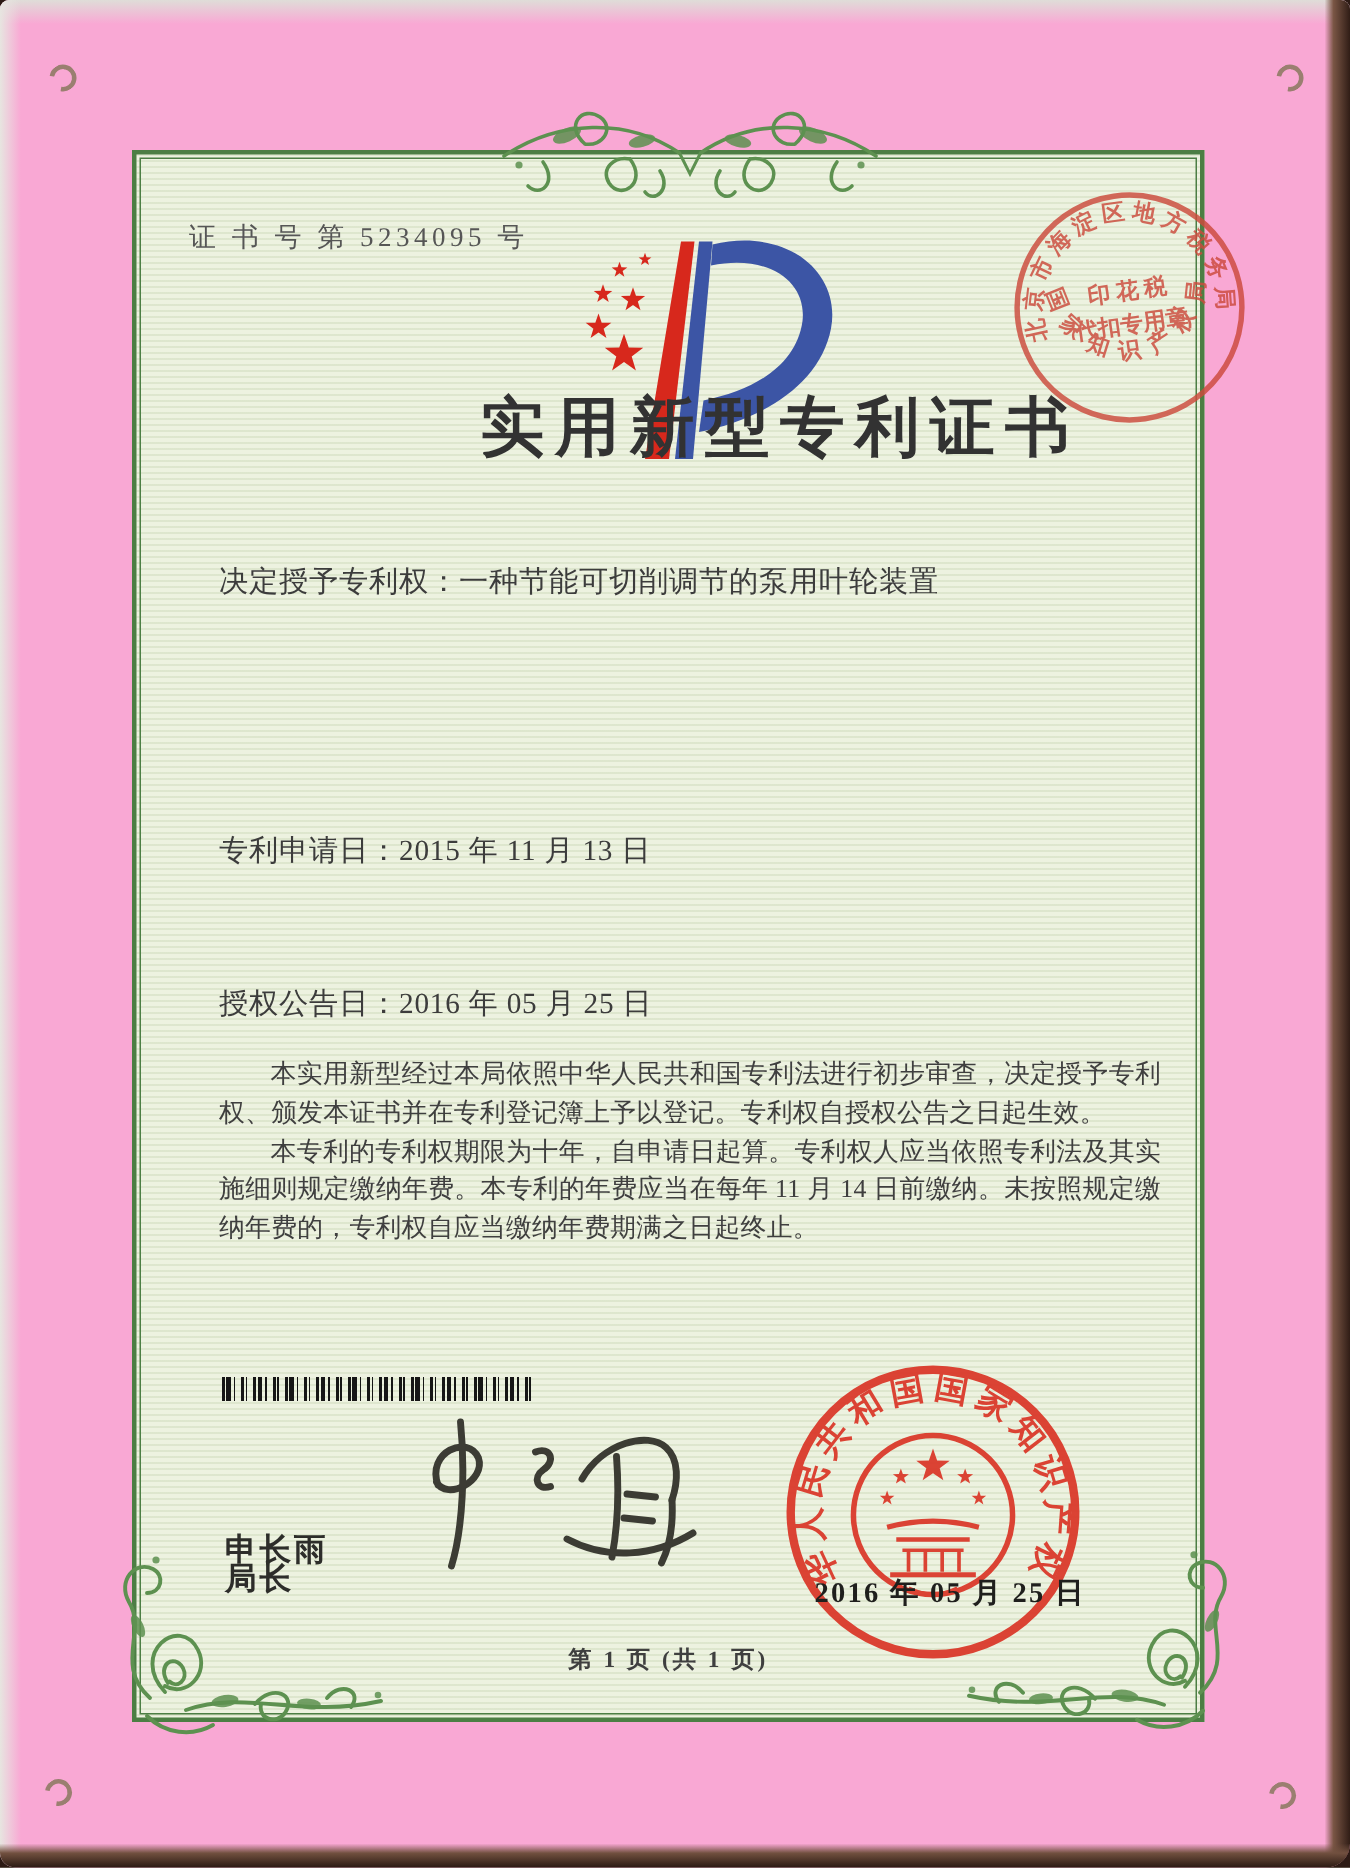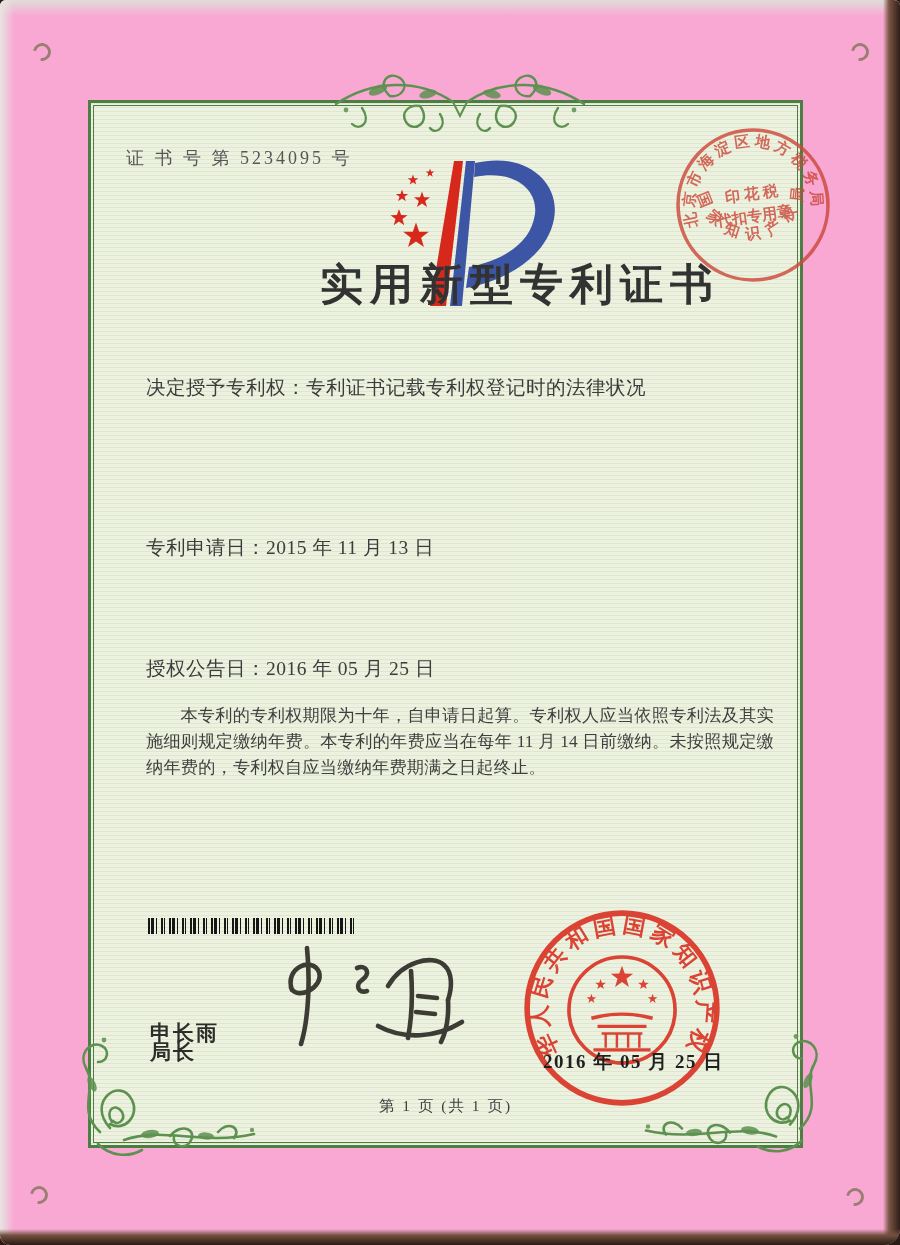--- a/index.html
+++ b/index.html
@@ -42,21 +42,21 @@
     text-align:justify;letter-spacing:.2px;}
   .barcode{left:148px;top:918px;width:206px;height:16px;
     background:repeating-linear-gradient(90deg,#161616 0 2px,rgba(0,0,0,0) 2px 3px,
       #161616 3px 6px,rgba(0,0,0,0) 6px 8px,#161616 8px 9px,rgba(0,0,0,0) 9px 13px,
       #161616 13px 15px,rgba(0,0,0,0) 15px 16px,#161616 16px 17px,rgba(0,0,0,0) 17px 21px);}
   .signer{left:150px;font-family:"Liberation Sans","DejaVu Sans",sans-serif;
     font-size:21px;font-weight:600;color:#2d2d2a;letter-spacing:2px;}
   .seal-date{left:543px;top:1049px;font-size:19px;font-weight:600;color:#1f1f1d;
     letter-spacing:1.5px;z-index:5;}
   .footer{left:88px;top:1096px;width:715px;text-align:center;
-    font-size:15.5px;letter-spacing:2px;color:#3f3f3f;}
+    font-size:15.5px;letter-spacing:2px;color:#3f3f3f;font-weight:bold;}
   svg{display:block;overflow:visible;}
   .flourish{z-index:2;}
   .stamp{z-index:5;transform:rotate(-8deg);}
   .bigseal{z-index:4;}
 </style>
 </head>
 <body>
 
 <div class="stage">
 
@@ -163,30 +163,31 @@
     <text font-size="15" letter-spacing="8" fill="#cc4a3c" font-weight="bold">
       <textPath href="#taxBottom" startOffset="50%" text-anchor="middle">国家知识产权局</textPath>
     </text>
     <text x="80" y="74" text-anchor="middle" font-size="15" font-weight="bold" fill="#cc4a3c">印 花 税</text>
     <text x="80" y="96" text-anchor="middle" font-size="15" font-weight="bold" fill="#cc4a3c">代扣专用章</text>
   </svg>
 
   <div class="abs title">实用新型专利证书</div>
 
   <div class="abs field" style="top:374px">
-    <span>决定授予专利权：</span><span>专利证书记载专利权登记时的法律状况</span>
-  </div>
-  <div class="abs field" style="top:534px">
+    <span>决定授予专利权：</span><span>一种节能可切削调节的泵用叶轮装置</span>
+  </div>
+  <div class="abs field" style="top:553px">
     <span>专利申请日：</span><span>2015 年 11 月 13 日</span>
   </div>
   <div class="abs field" style="top:655px">
     <span>授权公告日：</span><span>2016 年 05 月 25 日</span>
   </div>
 
   <div class="abs paras">
+    <p>本实用新型经过本局依照中华人民共和国专利法进行初步审查，决定授予专利权、颁发本证书并在专利登记簿上予以登记。专利权自授权公告之日起生效。</p>
     <p>本专利的专利权期限为十年，自申请日起算。专利权人应当依照专利法及其实施细则规定缴纳年费。本专利的年费应当在每年 11 月 14 日前缴纳。未按照规定缴纳年费的，专利权自应当缴纳年费期满之日起终止。</p>
   </div>
 
   <div class="abs barcode"></div>
 
   <div class="abs signer" style="top:1038px">局长</div>
   <div class="abs signer" style="top:1019px">申长雨</div>
 
   <svg class="abs" style="left:262px;top:938px" width="210" height="115" viewBox="0 0 210 115">
     <g stroke="#3c3c34" stroke-width="4.6" fill="none" stroke-linecap="round" stroke-linejoin="round">

